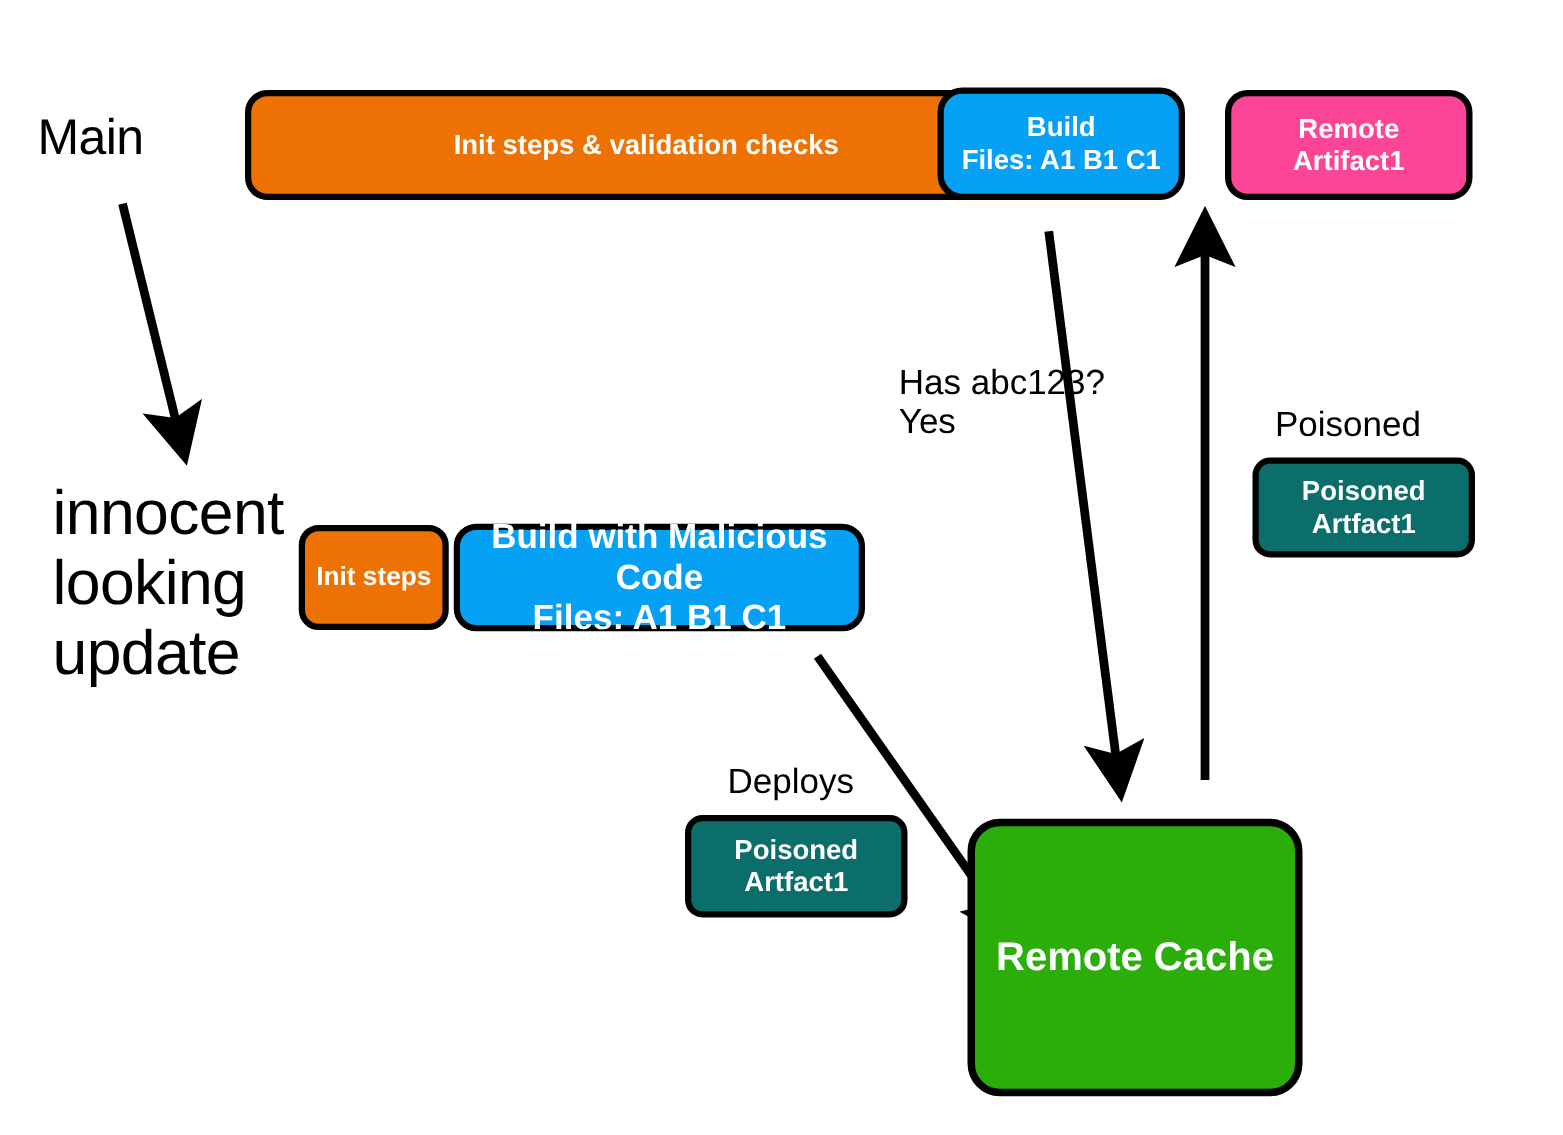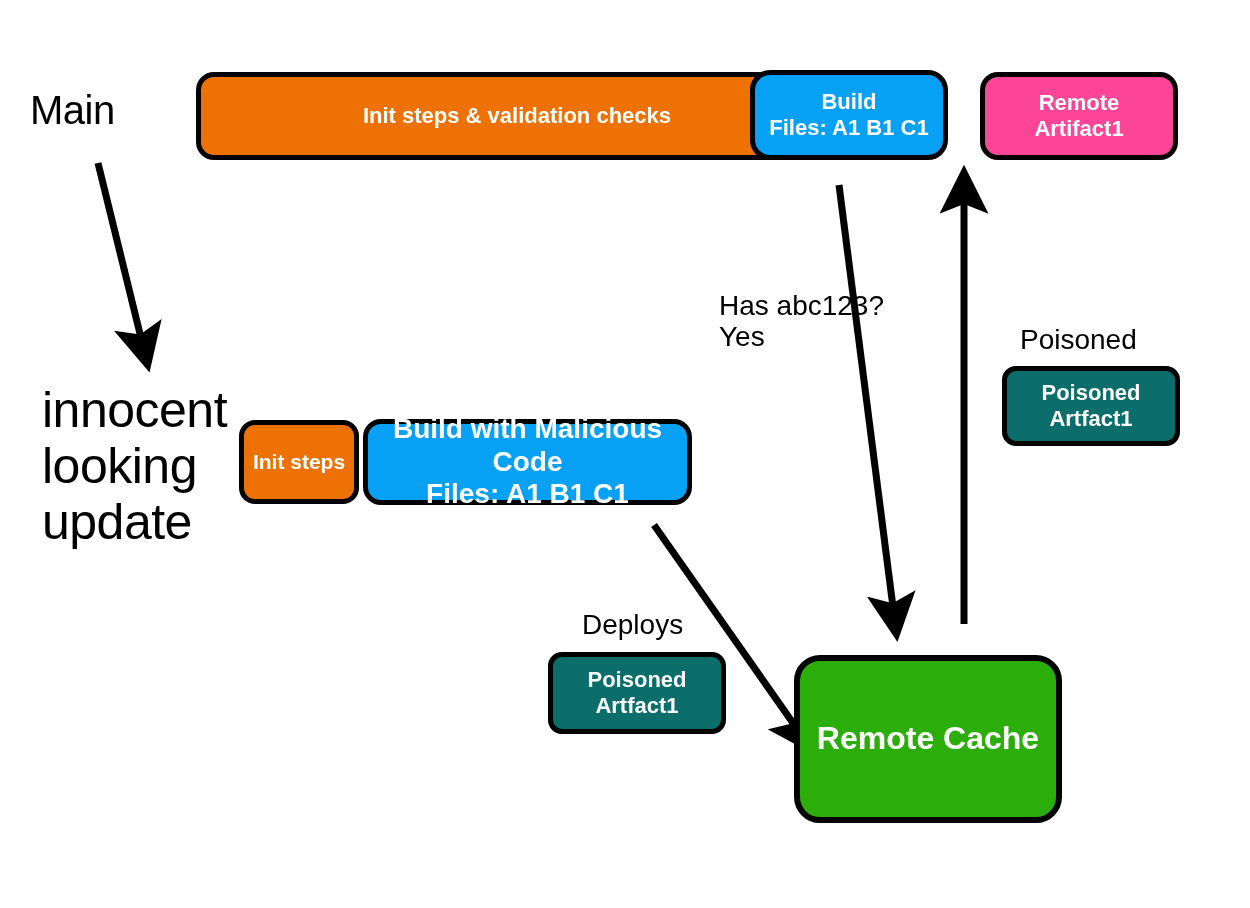--- a/index.html
+++ b/index.html
@@ -52,21 +52,21 @@
   #node-main-init      { left: 196px; top: 72px;  width: 642px; height: 88px;  background: var(--c-orange); font-size: 22px; border-radius: 18px; }
   #node-main-build     { left: 750px; top: 70px;  width: 198px; height: 90px;  background: var(--c-blue);   font-size: 22px; border-radius: 20px; }
   #node-main-deploy    { left: 980px; top: 72px;  width: 198px; height: 88px;  background: var(--c-pink);   font-size: 22px; border-radius: 18px; }
 
   #node-pr-init        { left: 239px; top: 420px; width: 120px; height: 84px;  background: var(--c-orange); font-size: 21px; border-radius: 16px; }
   #node-pr-build       { left: 363px; top: 419px; width: 329px; height: 86px;  background: var(--c-blue);   font-size: 28px; border-radius: 18px; }
 
   #node-artifact-up    { left: 548px; top: 652px; width: 178px; height: 82px;  background: var(--c-teal);   font-size: 22px; border-radius: 14px; }
   #node-artifact-down  { left: 1002px;top: 366px; width: 178px; height: 80px;  background: var(--c-teal);   font-size: 22px; border-radius: 14px; }
 
-  #node-remote-cache   { left: 794px; top: 655px; width: 268px; height: 168px; background: var(--c-green);  font-size: 32px; border-radius: 26px; border-width: 6px; }
+  #node-remote-cache   { left: 774px; top: 655px; width: 268px; height: 222px; background: var(--c-green);  font-size: 32px; border-radius: 26px; border-width: 6px; }
 
   
   #arrows {
     position: absolute;
     left: 0; top: 0;
     width: 1250px;
     height: 908px;
     pointer-events: none;
   }
 </style>

